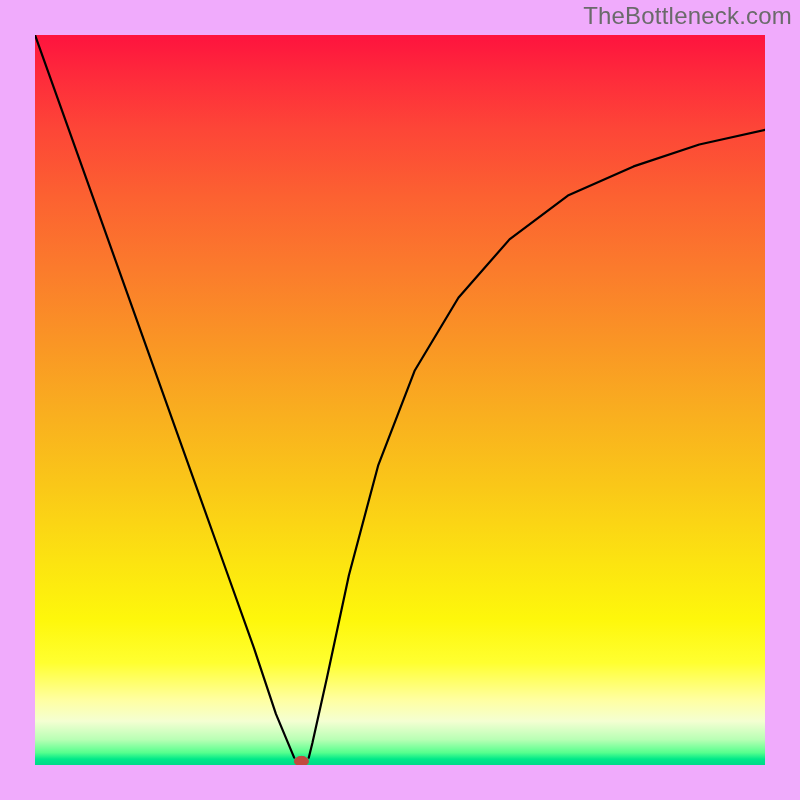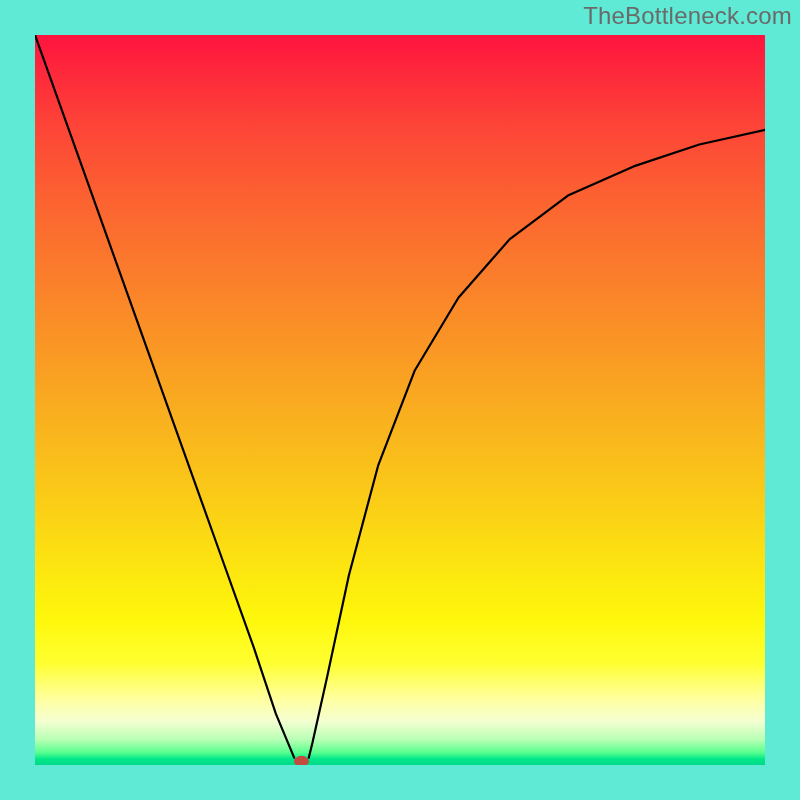--- a/index.html
+++ b/index.html
@@ -8,21 +8,21 @@
     width: 800px;
     height: 800px;
     background: #000;
     overflow: hidden;
     font-family: Arial, Helvetica, sans-serif;
   }
   .frame {
     position: relative;
     width: 800px;
     height: 800px;
-    background: #5eead4;
+    background: #f0abfc;
   }
   .watermark {
     position: absolute;
     top: 2px;
     right: 8px;
     color: #6a6a6a;
     font-size: 24px;
     font-weight: 500;
     letter-spacing: 0.2px;
     user-select: none;

